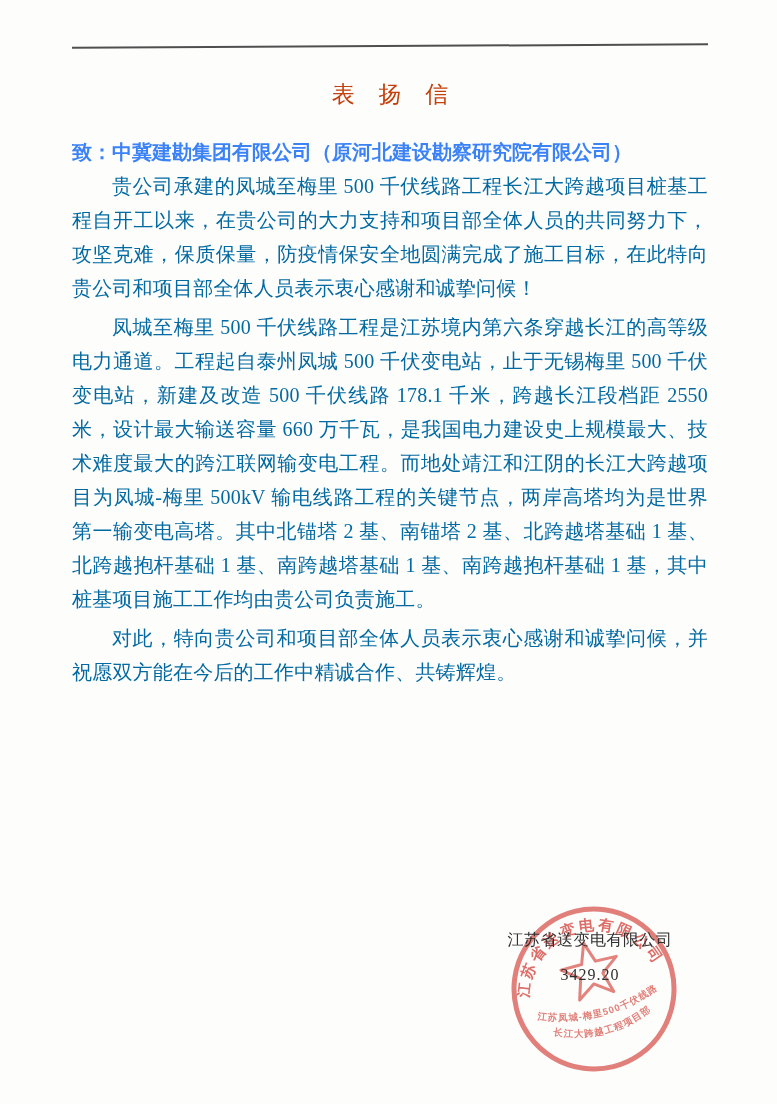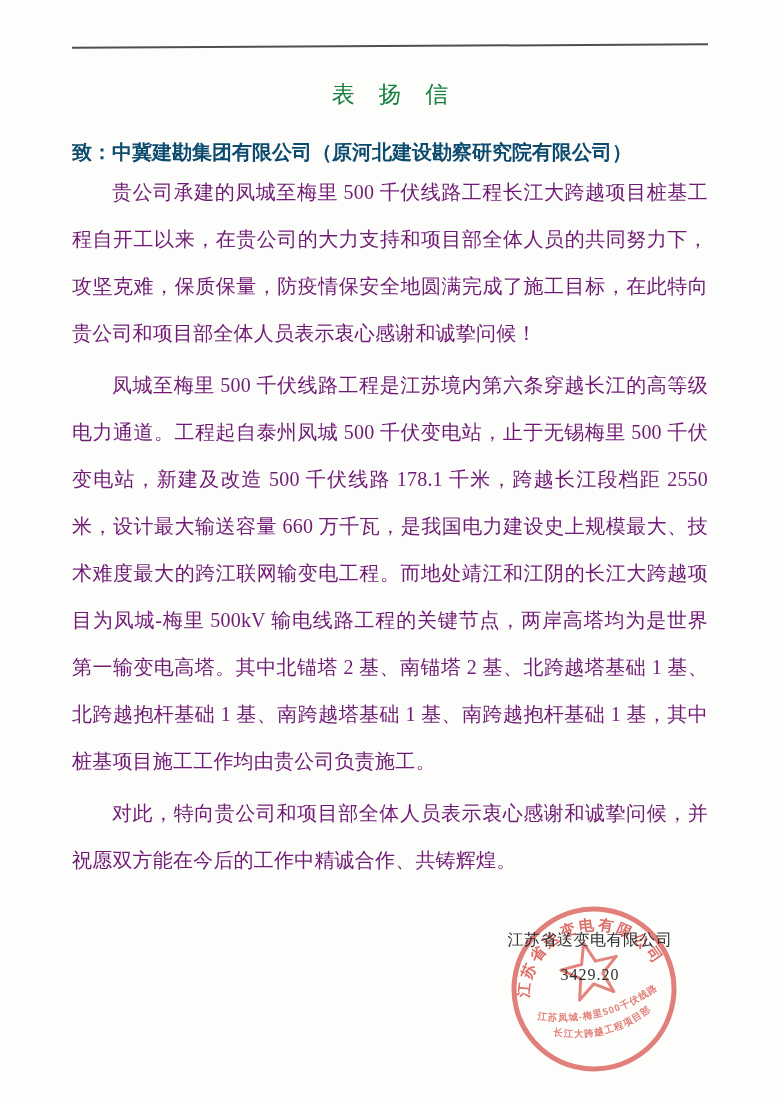--- a/index.html
+++ b/index.html
@@ -20,36 +20,36 @@
     transform: rotate(-0.3deg);
   }
   .title {
     margin: 34px 0 0 0;
     text-align: center;
     font-size: 23px;
     font-weight: 500;
     letter-spacing: 9px;
     text-indent: 9px;
     line-height: 28px;
-    color: #15803d;
+    color: #c2410c;
   }
   .recipient {
     margin: 26px 0 0 0;
     font-size: 20px;
     font-weight: bold;
     line-height: 34px;
-    color: #0c4a6e;
+    color: #3b82f6;
   }
   .para {
     margin: 0 0 5px 0;
     font-size: 20px;
-    line-height: 47px;
+    line-height: 34px;
     text-align: justify;
     text-indent: 2em;
-    color: #701a75;
+    color: #0369a1;
     letter-spacing: 0.2px;
   }
   .signature {
     position: absolute;
     top: 922px;
     left: 420px;
     width: 340px;
     text-align: center;
     font-size: 16px;
     line-height: 35px;

